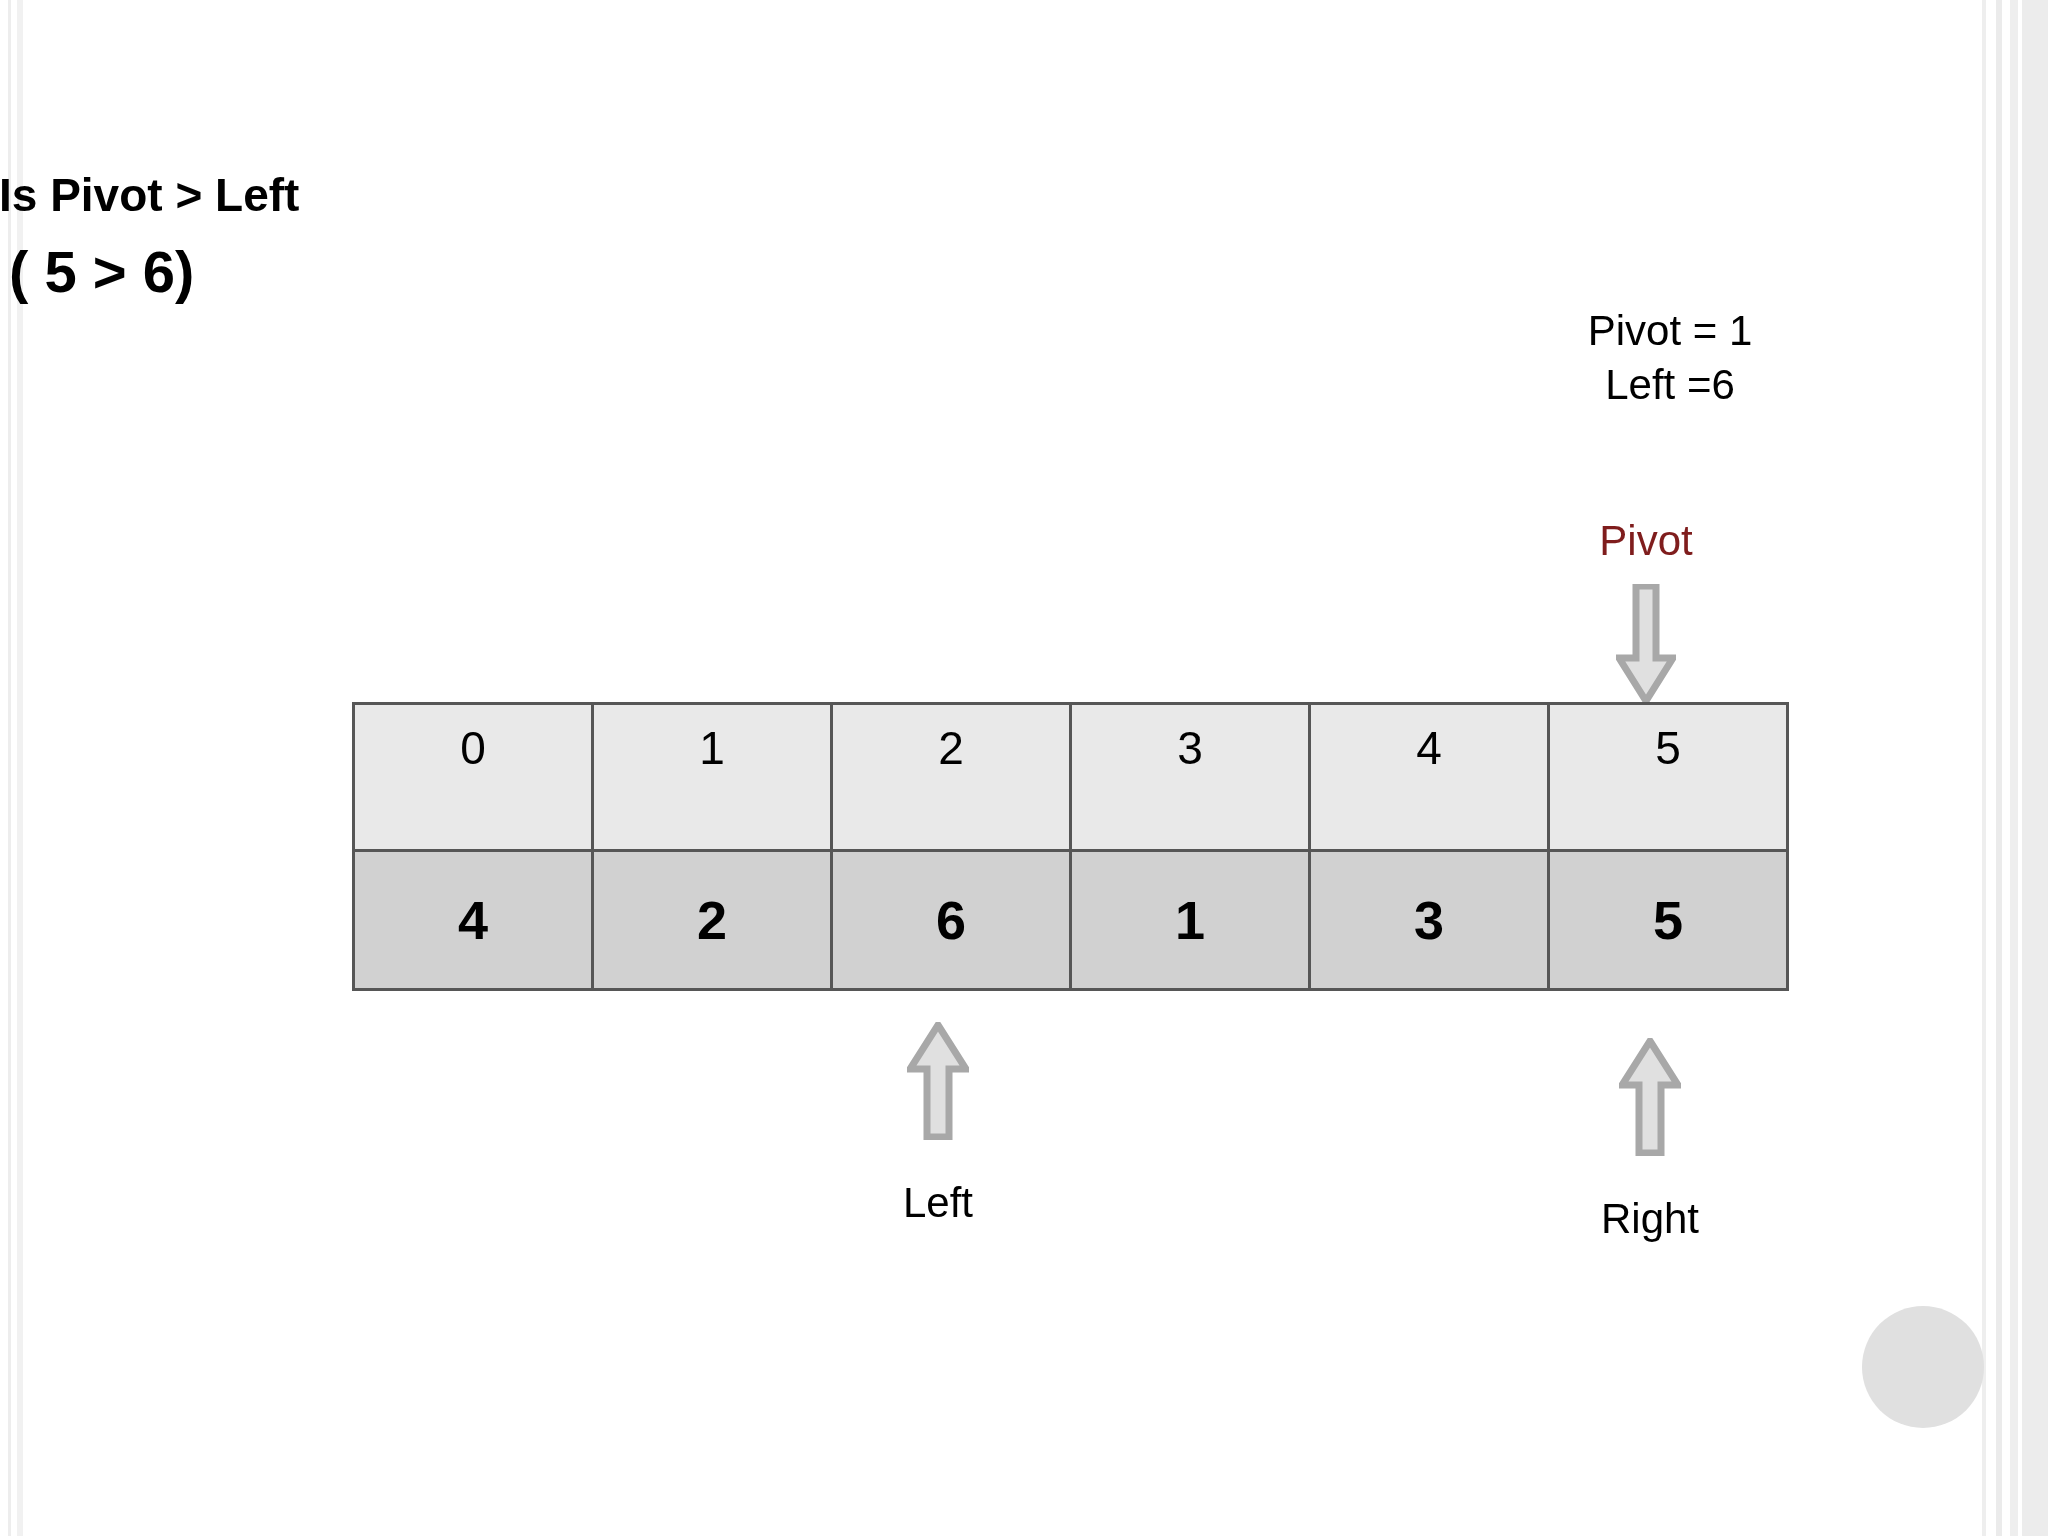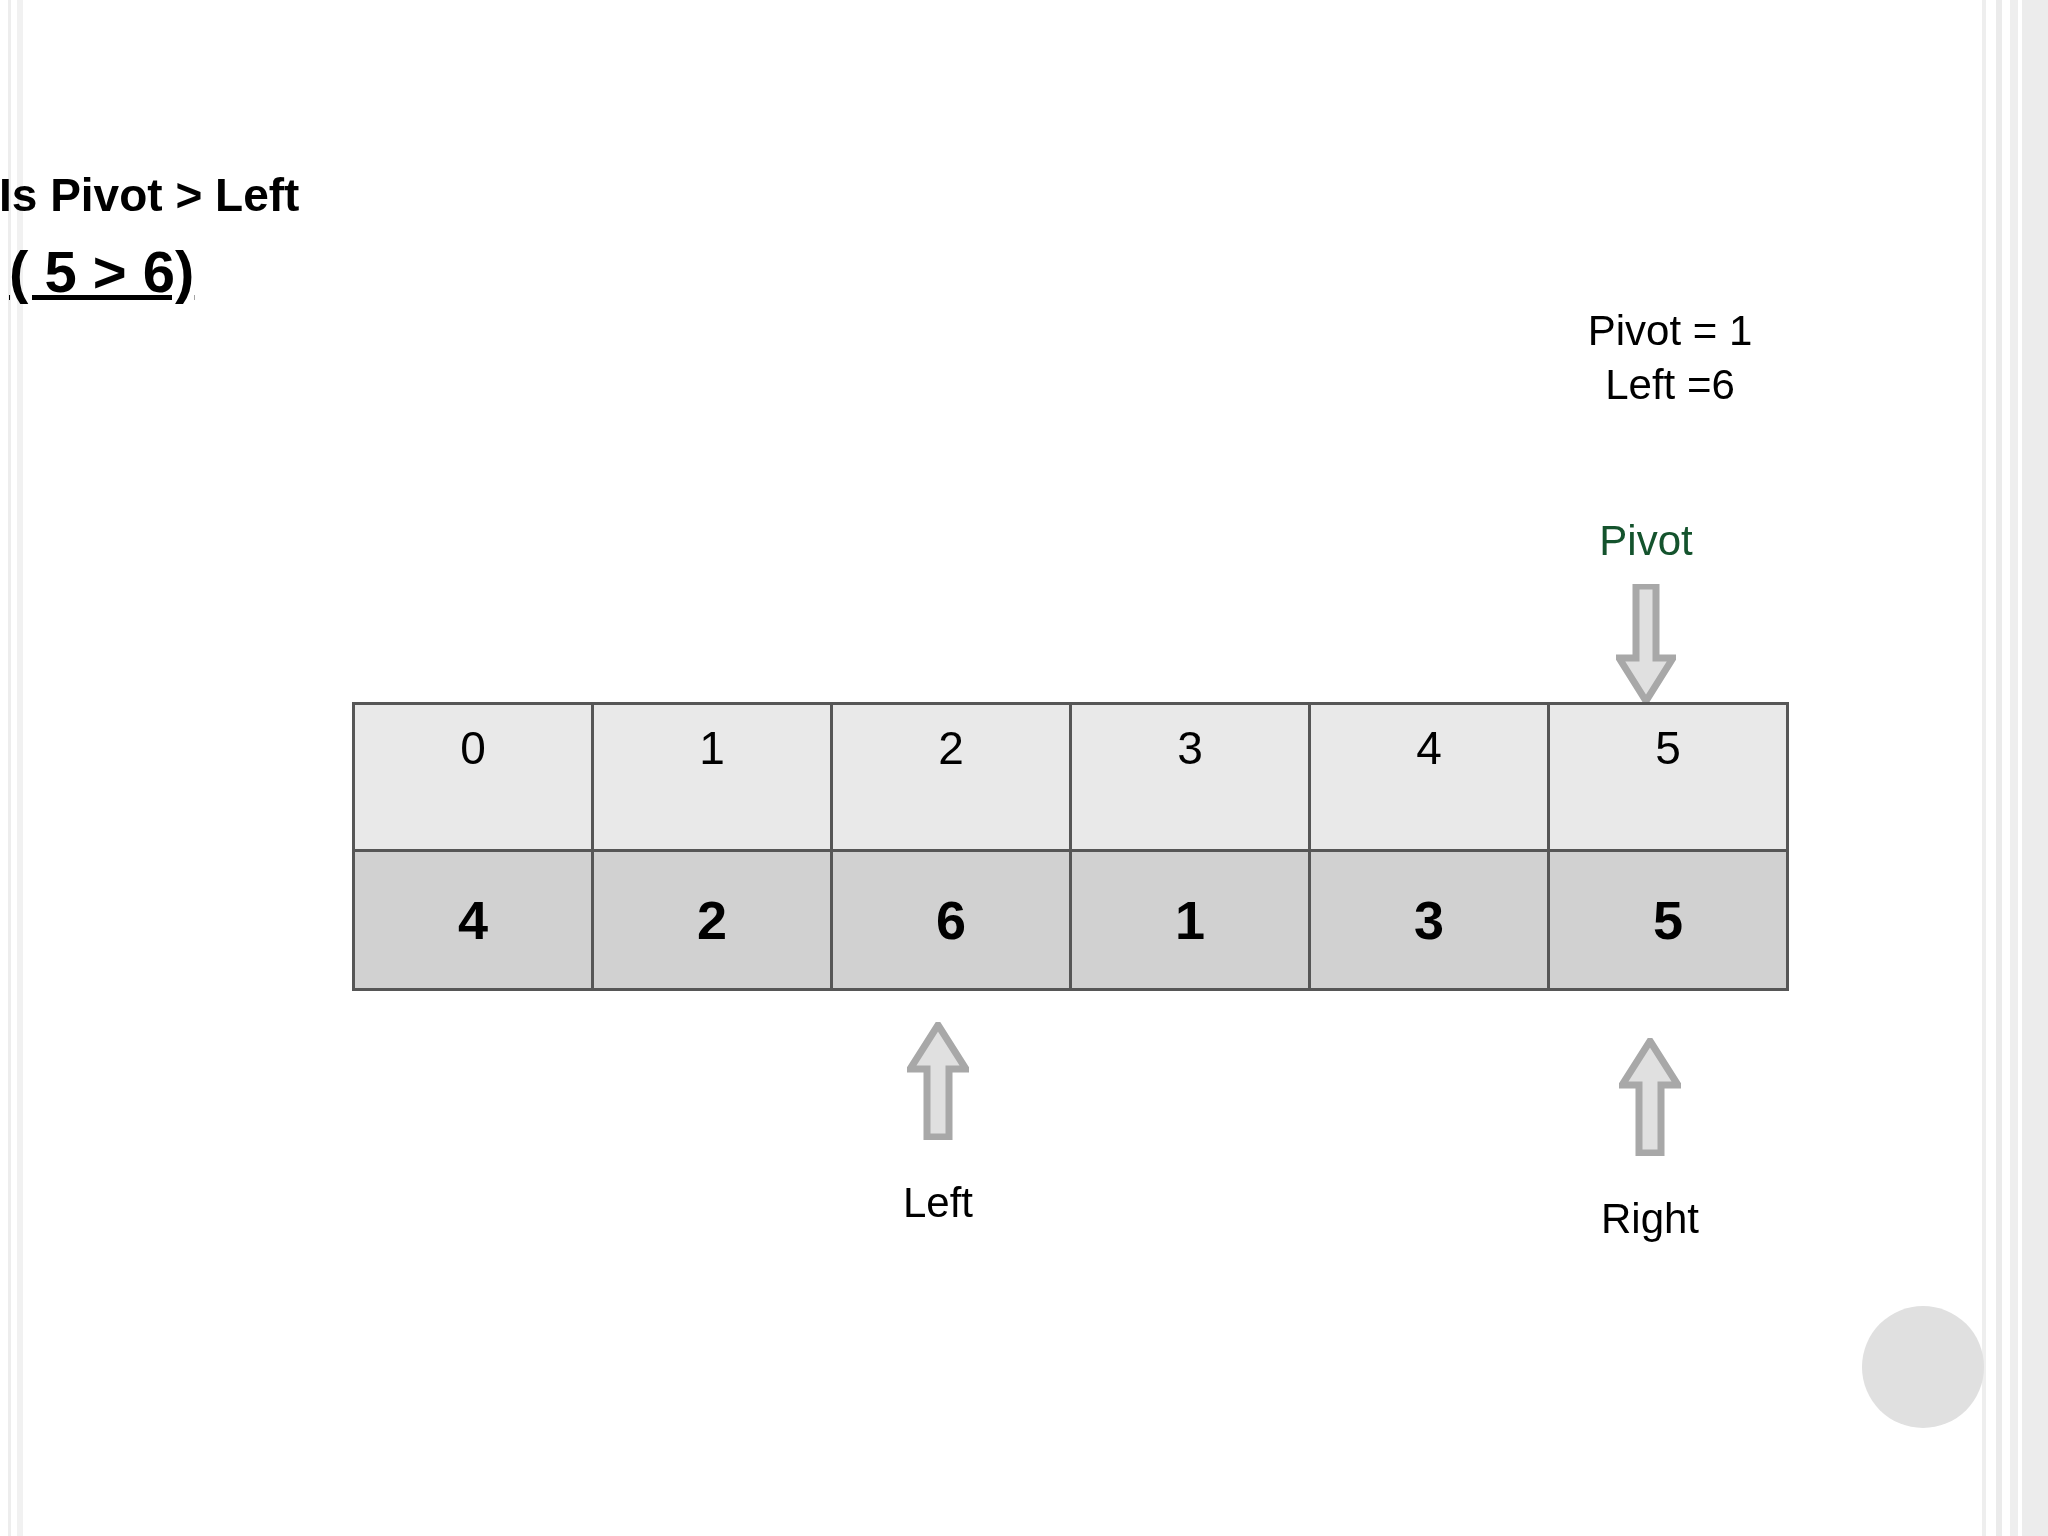--- a/index.html
+++ b/index.html
@@ -54,21 +54,20 @@
     letter-spacing: 0px;
     margin-left: -5px;
   }
   #headline .line-2 {
     display: block;
     font-size: 58px;
     font-weight: bold;
     color: #000000;
     margin-top: 16px;
     margin-left: 5px;
-    text-decoration: underline;
   }
 
   
   #readout {
     position: absolute;
     left: 1505px;
     top: 304px;
     width: 330px;
     text-align: center;
     font-size: 42px;
@@ -81,21 +80,21 @@
   #pivot-marker {
     position: absolute;
     left: 1546px;
     top: 520px;
     width: 200px;
     text-align: center;
   }
   #pivot-marker .marker-label {
     display: block;
     font-size: 42px;
-    color: #14532d;
+    color: #7f1d1d;
     line-height: 1;
   }
   #pivot-marker .arrow-wrap {
     display: block;
     margin-top: 22px;
   }
 
   
   #array-table {
     position: absolute;

